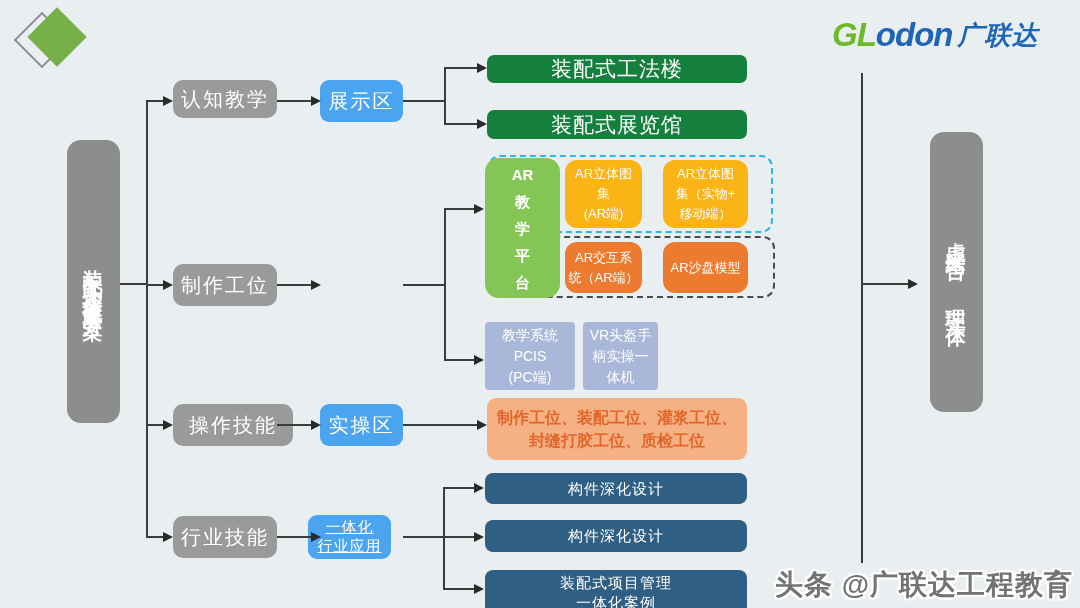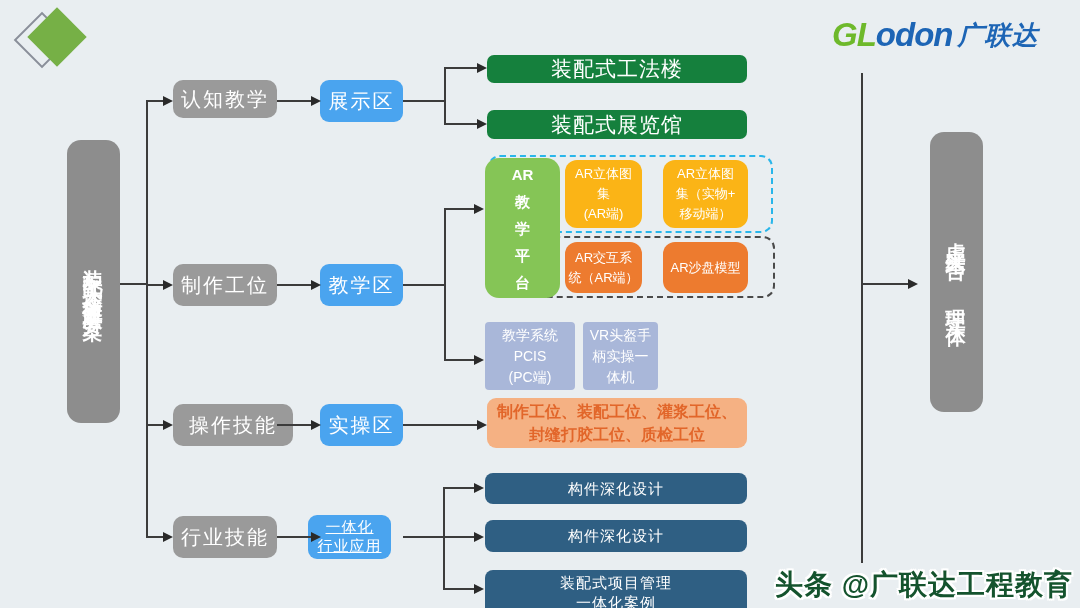--- a/index.html
+++ b/index.html
@@ -42,21 +42,21 @@
   .diamond-green{position:absolute;left:28px;top:12px;width:42px;height:42px;
        background:#76b046;transform:rotate(45deg);}
 
   .glodon{position:absolute;left:832px;top:16px;display:flex;align-items:center;}
   .glodon .latin{font-size:33px;font-weight:900;font-style:italic;letter-spacing:-1px;}
   .glodon .g-green{color:#6eb92b;}
   .glodon .g-blue{color:#1d65b5;}
   .glodon .cn{font-size:26px;font-weight:900;color:#1d65b5;margin-left:5px;letter-spacing:1px;font-style:italic;}
 
   .watermark{position:absolute;left:775px;top:566px;font-size:28px;font-weight:900;
-       color:#14532d;letter-spacing:1px;white-space:nowrap;
+       color:#737373;letter-spacing:1px;white-space:nowrap;
        text-shadow:2px 2px 0 #fff,-2px -2px 0 #fff,2px -2px 0 #fff,-2px 2px 0 #fff,
                    2px 0 0 #fff,-2px 0 0 #fff,0 2px 0 #fff,0 -2px 0 #fff;}
 </style>
 </head>
 <body>
 
 <div id="stage">
 
   <div class="corner-logo">
     <div class="diamond-outline"></div>
@@ -122,21 +122,20 @@
   <div class="box root-box" style="left:67px;top:140px;width:53px;height:283px;">
     <span class="vtext">装配式人才培养解决方案</span>
   </div>
 
   <div class="box cat-box" style="left:173px;top:80px;width:104px;height:38px;">认知教学</div>
   <div class="box cat-box" style="left:173px;top:264px;width:104px;height:42px;">制作工位</div>
   <div class="box cat-box" style="left:173px;top:404px;width:120px;height:42px;">操作技能</div>
   <div class="box cat-box" style="left:173px;top:516px;width:104px;height:42px;">行业技能</div>
 
   <div class="box zone-box" style="left:320px;top:80px;width:83px;height:42px;">展示区</div>
-  <div class="box zone-box" style="left:320px;top:264px;width:83px;height:42px;">教学区</div>
   <div class="box zone-box" style="left:320px;top:404px;width:83px;height:42px;">实操区</div>
   <div class="box zone-box small" style="left:308px;top:515px;width:83px;height:44px;text-decoration:underline;">一体化
 行业应用</div>
 
   <div class="box dark-box" style="left:487px;top:55px;width:260px;height:28px;">装配式工法楼</div>
   <div class="box dark-box" style="left:487px;top:110px;width:260px;height:29px;">装配式展览馆</div>
 
   <div class="dashed-blue" style="left:488px;top:155px;width:285px;height:78px;"></div>
   <div class="dashed-dark" style="left:492px;top:236px;width:283px;height:62px;"></div>
 
@@ -157,21 +156,21 @@
 统（AR端）</div>
   <div class="box orange-box" style="left:663px;top:242px;width:85px;height:51px;">AR沙盘模型</div>
 
   <div class="box peri-box" style="left:485px;top:322px;width:90px;height:68px;">教学系统
 PCIS
 (PC端)</div>
   <div class="box peri-box" style="left:583px;top:322px;width:75px;height:68px;">VR头盔手
 柄实操一
 体机</div>
 
-  <div class="box salmon-box" style="left:487px;top:398px;width:260px;height:50px;">制作工位、装配工位、灌浆工位、
+  <div class="box salmon-box" style="left:487px;top:398px;width:260px;height:62px;">制作工位、装配工位、灌浆工位、
 封缝打胶工位、质检工位</div>
 
   <div class="box steel-box" style="left:485px;top:473px;width:262px;height:31px;">构件深化设计</div>
   <div class="box steel-box" style="left:485px;top:520px;width:262px;height:32px;">构件深化设计</div>
   <div class="box steel-box" style="left:485px;top:570px;width:262px;height:45px;">装配式项目管理
 一体化案例</div>
 
   <div class="box outcome-box" style="left:930px;top:132px;width:53px;height:280px;">
     <span class="vtext">虚实结合</span>
     <span class="vtext">理实一体</span>

